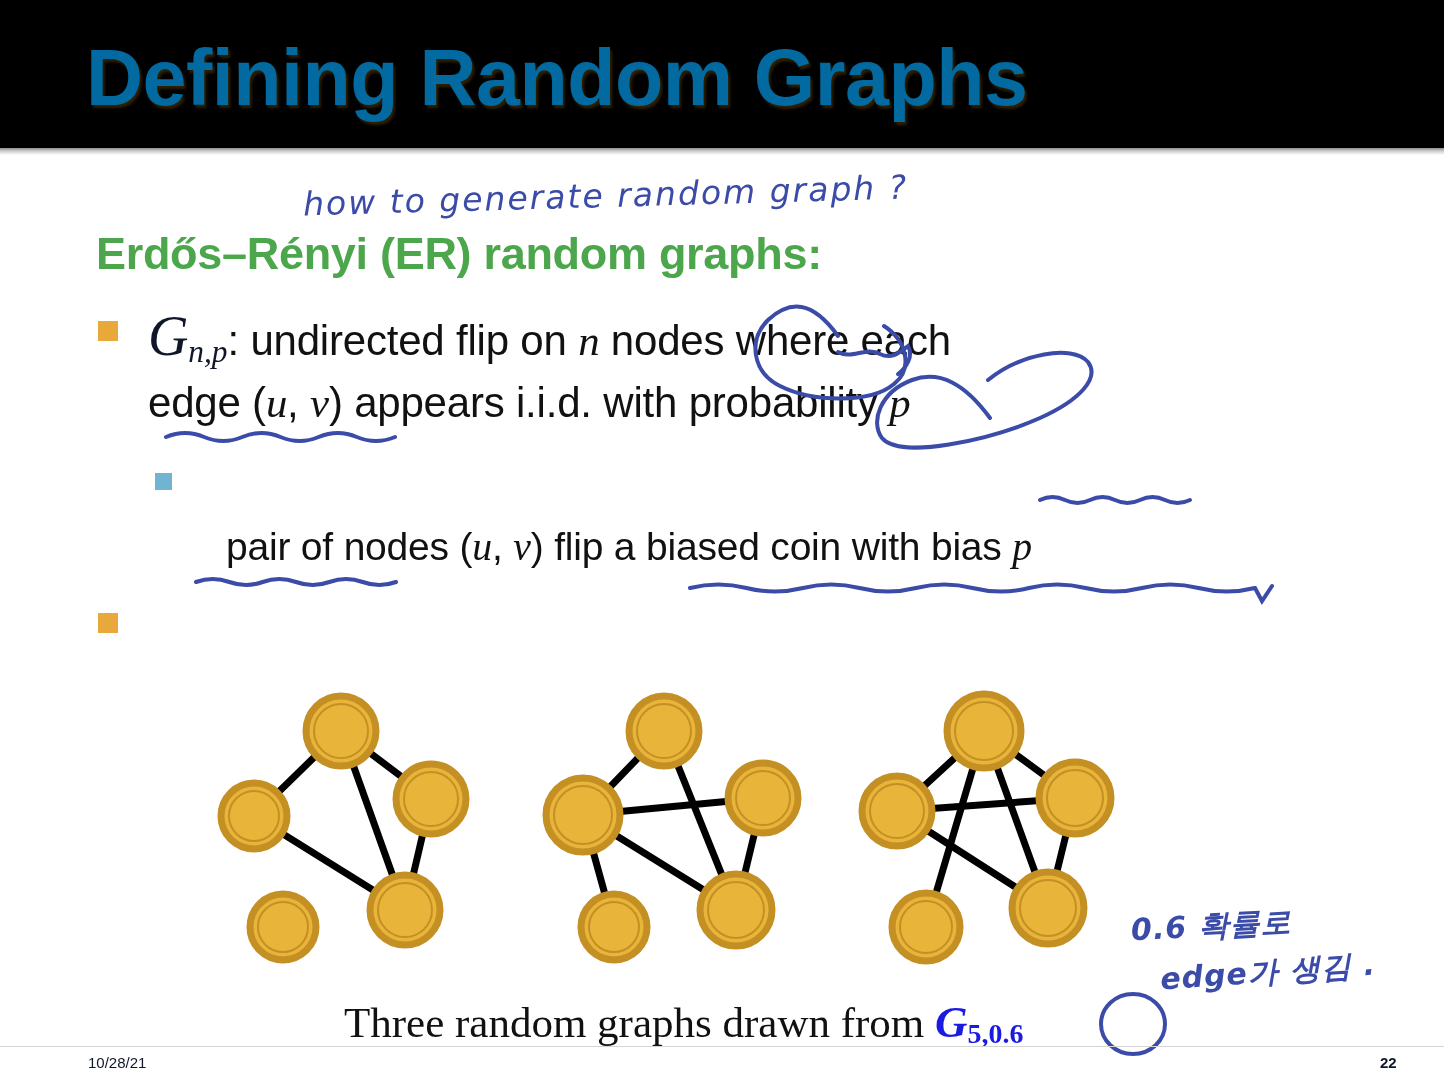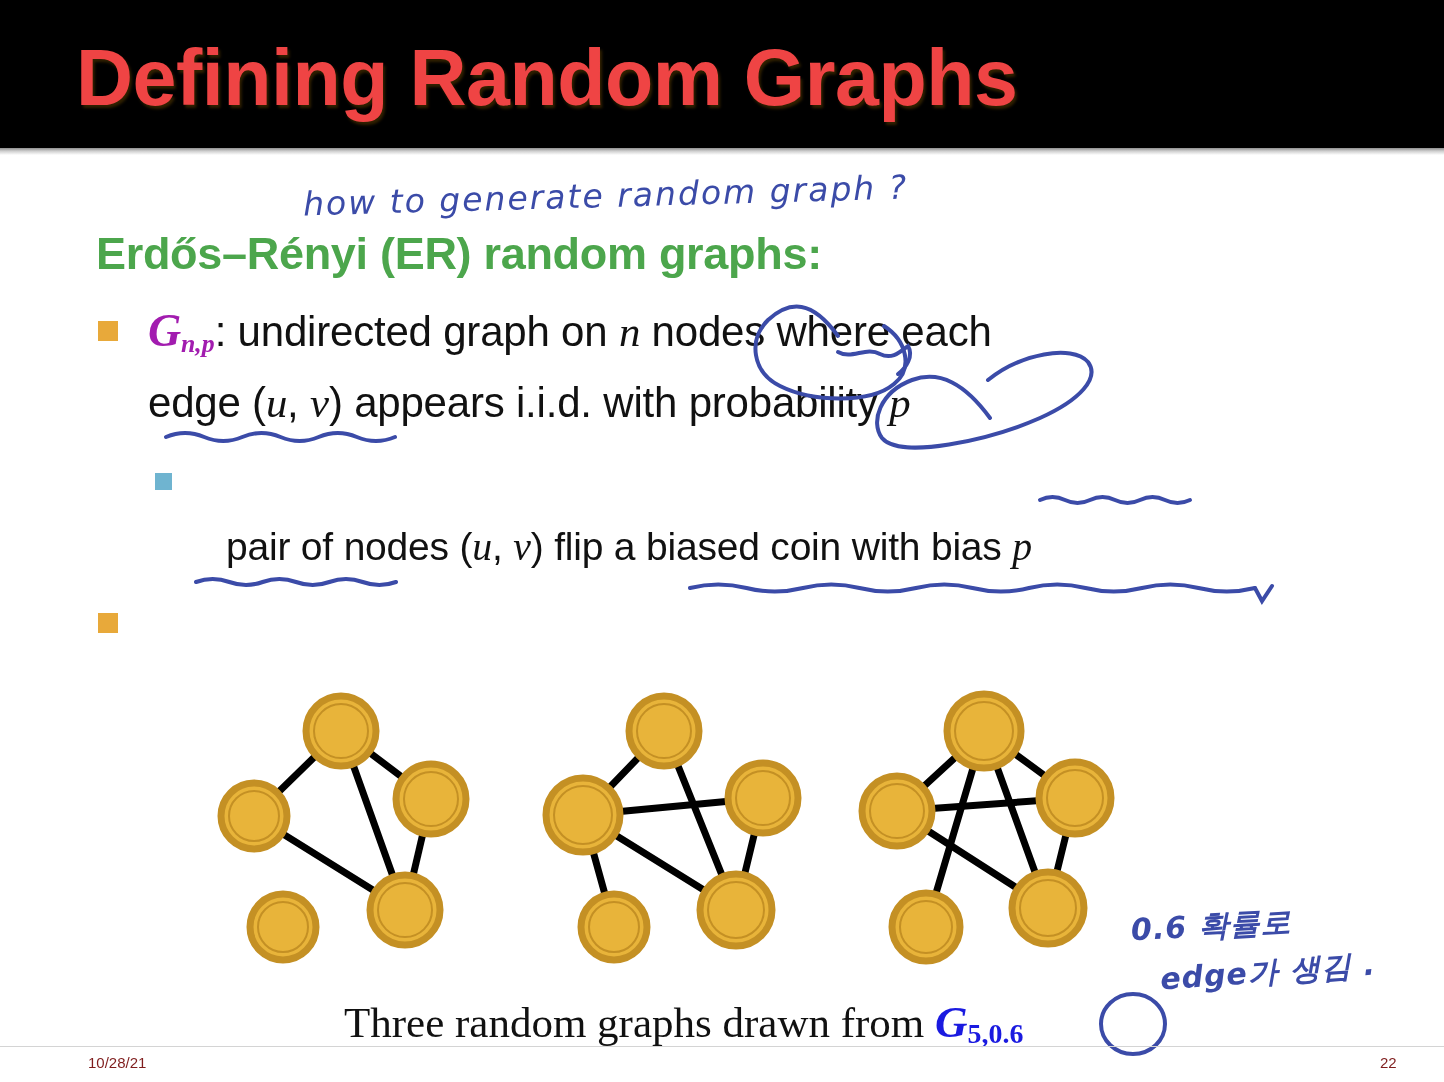--- a/index.html
+++ b/index.html
@@ -21,27 +21,27 @@
   
   .title-bar {
     position: absolute;
     left: 0; top: 0;
     width: 1444px;
     height: 148px;
     background: #000000;
   }
   .title-text {
     position: absolute;
-    left: 76px;
+    left: 86px;
     top: 32px;
     font-family: "Liberation Sans", sans-serif;
     font-weight: bold;
     font-size: 79px;
     letter-spacing: -0.5px;
-    color: #ef4444;
+    color: #0369a1;
     text-shadow: 2px 3px 3px rgba(90,60,0,0.55);
     white-space: nowrap;
   }
   .title-underline {
     position: absolute;
     left: 0;
     top: 148px;
     width: 1444px;
     height: 7px;
     background: linear-gradient(to bottom, #8e8e8e 0%, #cfcfcf 45%, #ffffff 100%);
@@ -82,23 +82,23 @@
     font-size: 39px;
   }
   .mathvar {
     font-family: "Liberation Serif", serif;
     font-style: italic;
     font-size: 1.02em;
   }
   .gnp {
     font-family: "Liberation Serif", serif;
     font-style: italic;
-    font-weight: bold;
-    color: #a21caf;
-    font-size: 46px;
+    font-weight: normal;
+    color: #0f172a;
+    font-size: 56px;
   }
   .gnp sub {
     font-size: 0.56em;
     vertical-align: -0.22em;
     letter-spacing: 0px;
   }
   .bold {
     font-weight: bold;
   }
   .heading-magenta {
@@ -142,26 +142,26 @@
     left: 0;
     top: 1046px;
     width: 1444px;
     height: 1px;
     background: #d4d4d4;
   }
   .footer-txt {
     position: absolute;
     top: 1054px;
     font-size: 15px;
-    color: #7f1d1d;
+    color: #0f172a;
     white-space: nowrap;
   }
   .footer-date  { left: 88px; }
   .footer-center{ left: 424px; }
-  .footer-page  { left: 1380px; }
+  .footer-page  { left: 1380px; font-weight: bold; }
 
   
   .ink-layer {
     position: absolute;
     left: 0; top: 0;
     width: 1444px;
     height: 1082px;
     pointer-events: none;
   }
   .ink-text {
@@ -190,21 +190,21 @@
 <div id="slide">
 
   <div class="title-bar"></div>
   <div class="title-text">Defining Random Graphs</div>
   <div class="title-underline"></div>
 
   <div class="heading-green">Erdős–Rényi (ER) random graphs:</div>
 
   <div class="bullet-sq" style="left:98px; top:321px;"></div>
   <div class="body-line" style="left:148px; top:304px;">
-    <span class="gnp"><span>G</span><sub>n,p</sub></span><span>: undirected graph on </span><span class="mathvar">n</span><span> nodes where each</span>
+    <span class="gnp"><span>G</span><sub>n,p</sub></span><span>: undirected flip on </span><span class="mathvar">n</span><span> nodes where each</span>
   </div>
   <div class="body-line" style="left:148px; top:378px;">
     <span>edge (</span><span class="mathvar">u</span><span>, </span><span class="mathvar">v</span><span>) appears i.i.d. with probability </span><span class="mathvar">p</span>
   </div>
 
   <div class="bullet-sq sub" style="left:155px; top:473px;"></div>
   <div class="body-line sub" style="left:194px; top:524px;margin-left:32px;">
     <span>pair of nodes (</span><span class="mathvar">u</span><span>, </span><span class="mathvar">v</span><span>) flip a biased coin with bias </span><span class="mathvar">p</span>
   </div>
 

